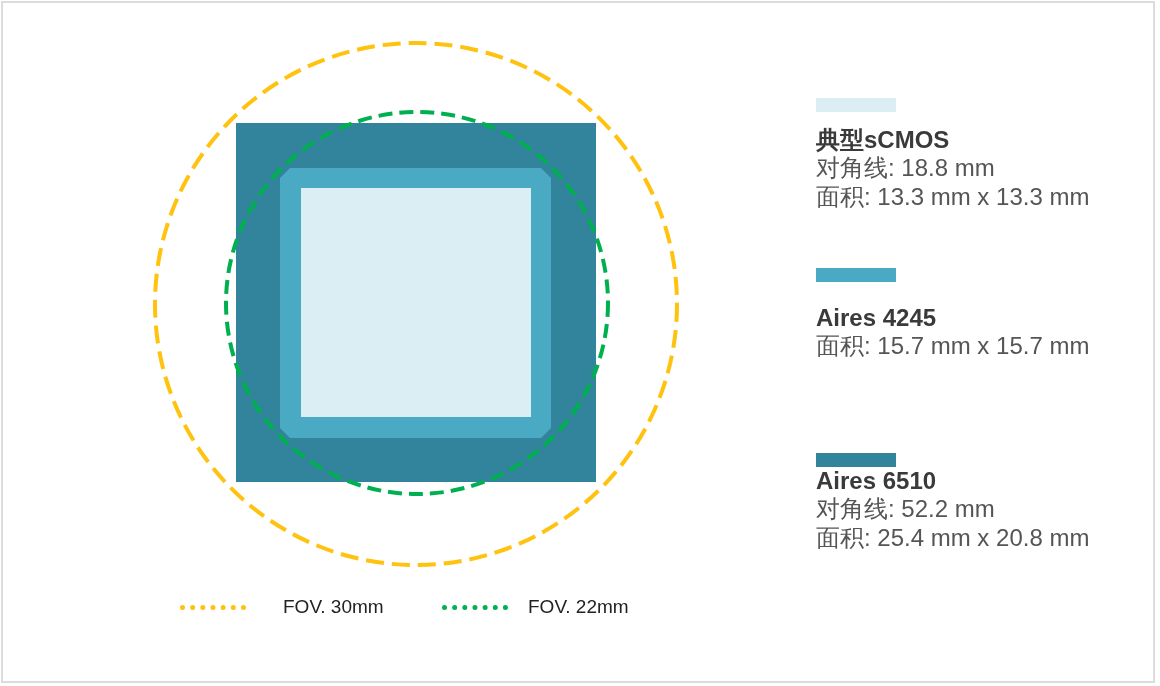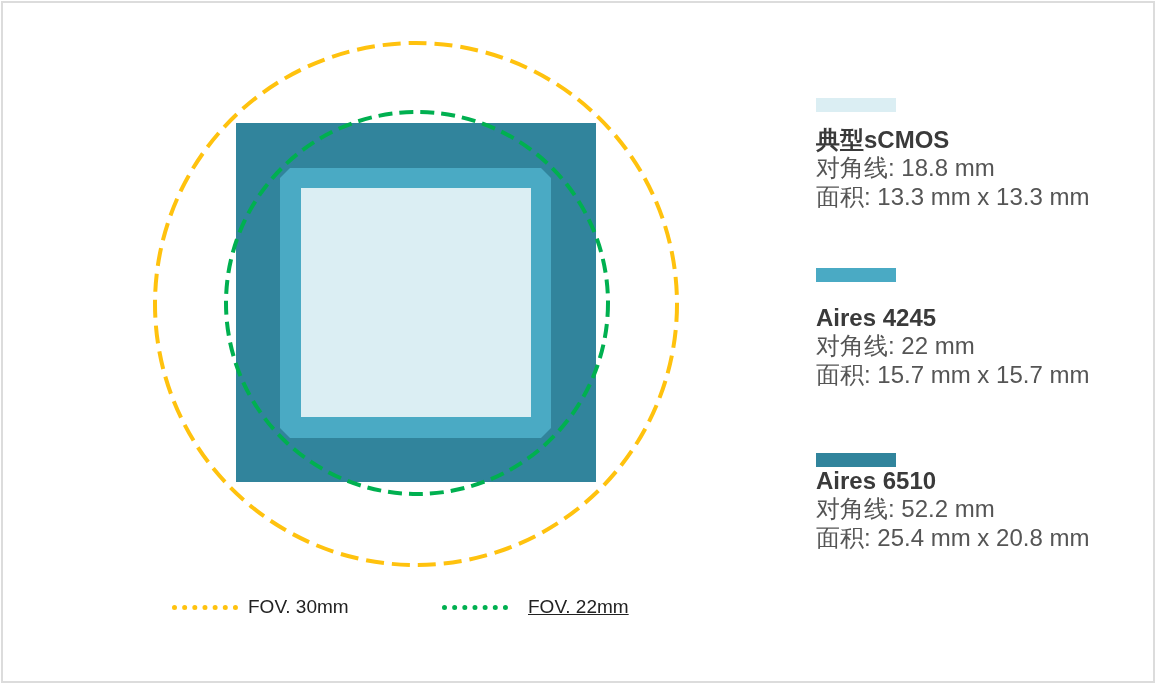--- a/index.html
+++ b/index.html
@@ -31,32 +31,31 @@
 <div class="legend-block" style="top:98px;">
   <div class="swatch" style="background:#dbeef3;"></div>
   <div class="title">典型sCMOS</div>
   <div class="line">对角线: 18.8 mm</div>
   <div class="line">面积: 13.3 mm x 13.3 mm</div>
 </div>
 
 <div class="legend-block" style="top:268px;">
   <div class="swatch" style="background:#4aaac4;"></div>
   <div class="title" style="margin-top:22px;">Aires 4245</div>
-  <div class="line">对角线: 22 mm</div>
   <div class="line">面积: 15.7 mm x 15.7 mm</div>
 </div>
 
 <div class="legend-block" style="top:453px;">
   <div class="swatch" style="background:#31849c;"></div>
   <div class="title" style="margin-top:0;">Aires 6510</div>
   <div class="line">对角线: 52.2 mm</div>
   <div class="line">面积: 25.4 mm x 20.8 mm</div>
 </div>
 
-<div class="fov" style="left:172px;">
+<div class="fov" style="left:180px;gap:27px;">
   <span class="dash" style="border-top-color:#ffc20e;"></span>
   <span>FOV. 30mm</span>
 </div>
 
-<div class="fov" style="left:442px;text-decoration:underline;">
+<div class="fov" style="left:442px;">
   <span class="dash" style="border-top-color:#00b050; margin-right:20px;"></span>
   <span>FOV. 22mm</span>
 </div>
 
 </body></html>

